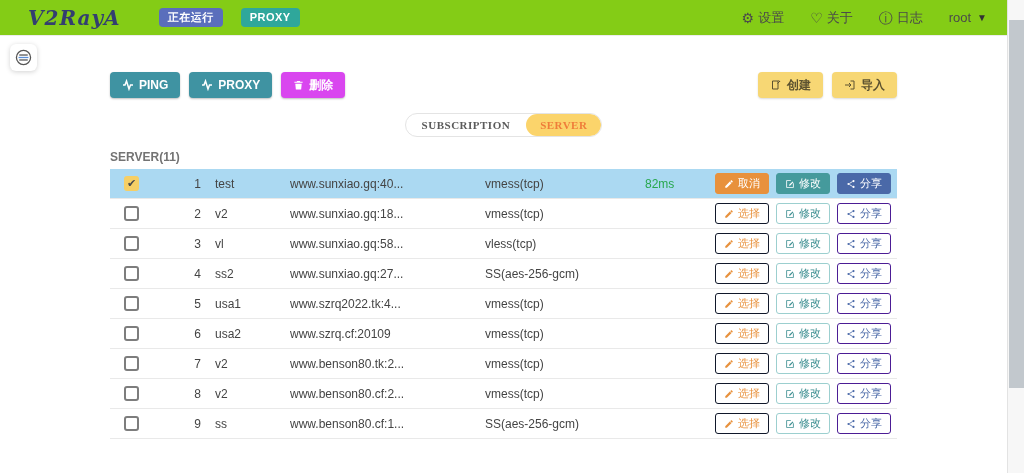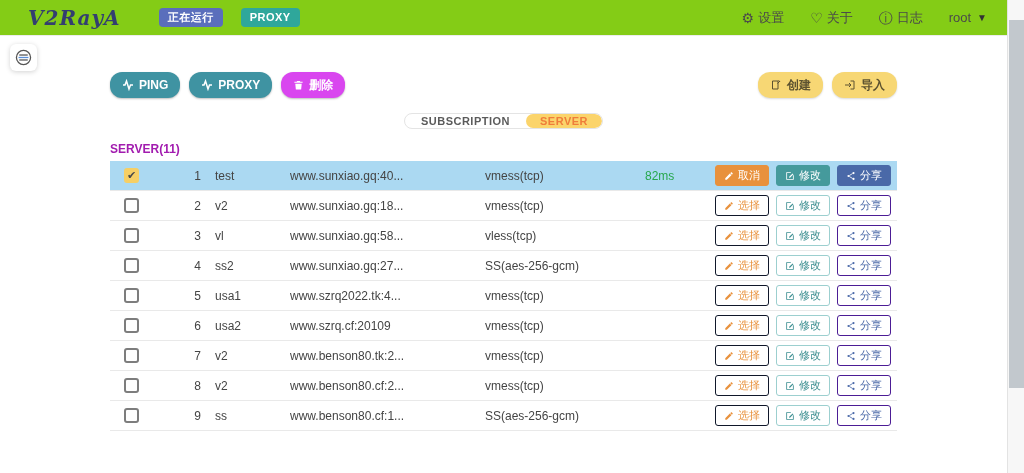--- a/index.html
+++ b/index.html
@@ -29,38 +29,38 @@
          background:#fff; border-radius:6px; box-shadow:0 1px 5px rgba(0,0,0,.18);
          display:flex; align-items:center; justify-content:center; cursor:pointer; }
 
   
   .content { position:absolute; left:110px; top:64px; width:787px; }
 
   .toolbar { display:flex; margin-top:8px; }
   .tgroup { display:flex; gap:9px; }
   .tgroup.right { margin-left:auto; }
   .tbtn { display:inline-flex; align-items:center; gap:5px; height:26px;
-          padding:0 12px; border:none; border-radius:12px; font-size:12px;
+          padding:0 12px; border:none; border-radius:4px; font-size:12px;
           font-weight:bold; color:#fff; cursor:pointer;
           box-shadow:0 1px 2px rgba(0,0,0,.25);
           font-family:"Liberation Sans",sans-serif; }
   .tbtn.teal   { background:#3f93a2; }
   .tbtn.salmon { background:#d946ef;text-align:right; }
   .tbtn.yellow { background:#f7d774; color:#5c5230; box-shadow:0 1px 2px rgba(0,0,0,.15); }
 
   
   .tabs-row { display:flex; justify-content:center; margin-top:15px; }
   .tabs { display:flex; background:#fff; border:1px solid #e4e4e4;
-          border-radius:15px; height:16px; overflow:hidden; }
+          border-radius:15px; height:24px; overflow:hidden;font-family:Liberation Serif, serif; }
   .tab { display:flex; align-items:center; padding:0 16px; font-size:11px;
          font-weight:bold; letter-spacing:.5px; color:#5b5b5b; cursor:pointer; }
   .tab.active { background:#fbd46b; color:#ef7d3a; border-radius:15px; padding:0 14px; }
 
   
-  .table-title { margin-top:13px; font-size:12px; font-weight:bold; color:#a21caf; }
+  .table-title { margin-top:13px; font-size:12px; font-weight:bold; color:#737373; }
   .table { margin-top:5px; }
   .trow, .thead { display:flex; align-items:center; border-bottom:1px solid #e9e9e9; }
   .thead { height:29px; position:relative; font-weight:bold; color:#333; font-size:12.5px; }
   .trow  { height:30px; font-size:12px; color:#444; }
   .trow.selected { background:#abd9f2; }
 
   .cell { flex:none; }
   .c-check { width:50px; padding-left:14px; display:flex; align-items:center; }
   .c-id    { width:45px; text-align:right; padding-right:4px; }
   .c-name  { width:75px; padding-left:10px; }

